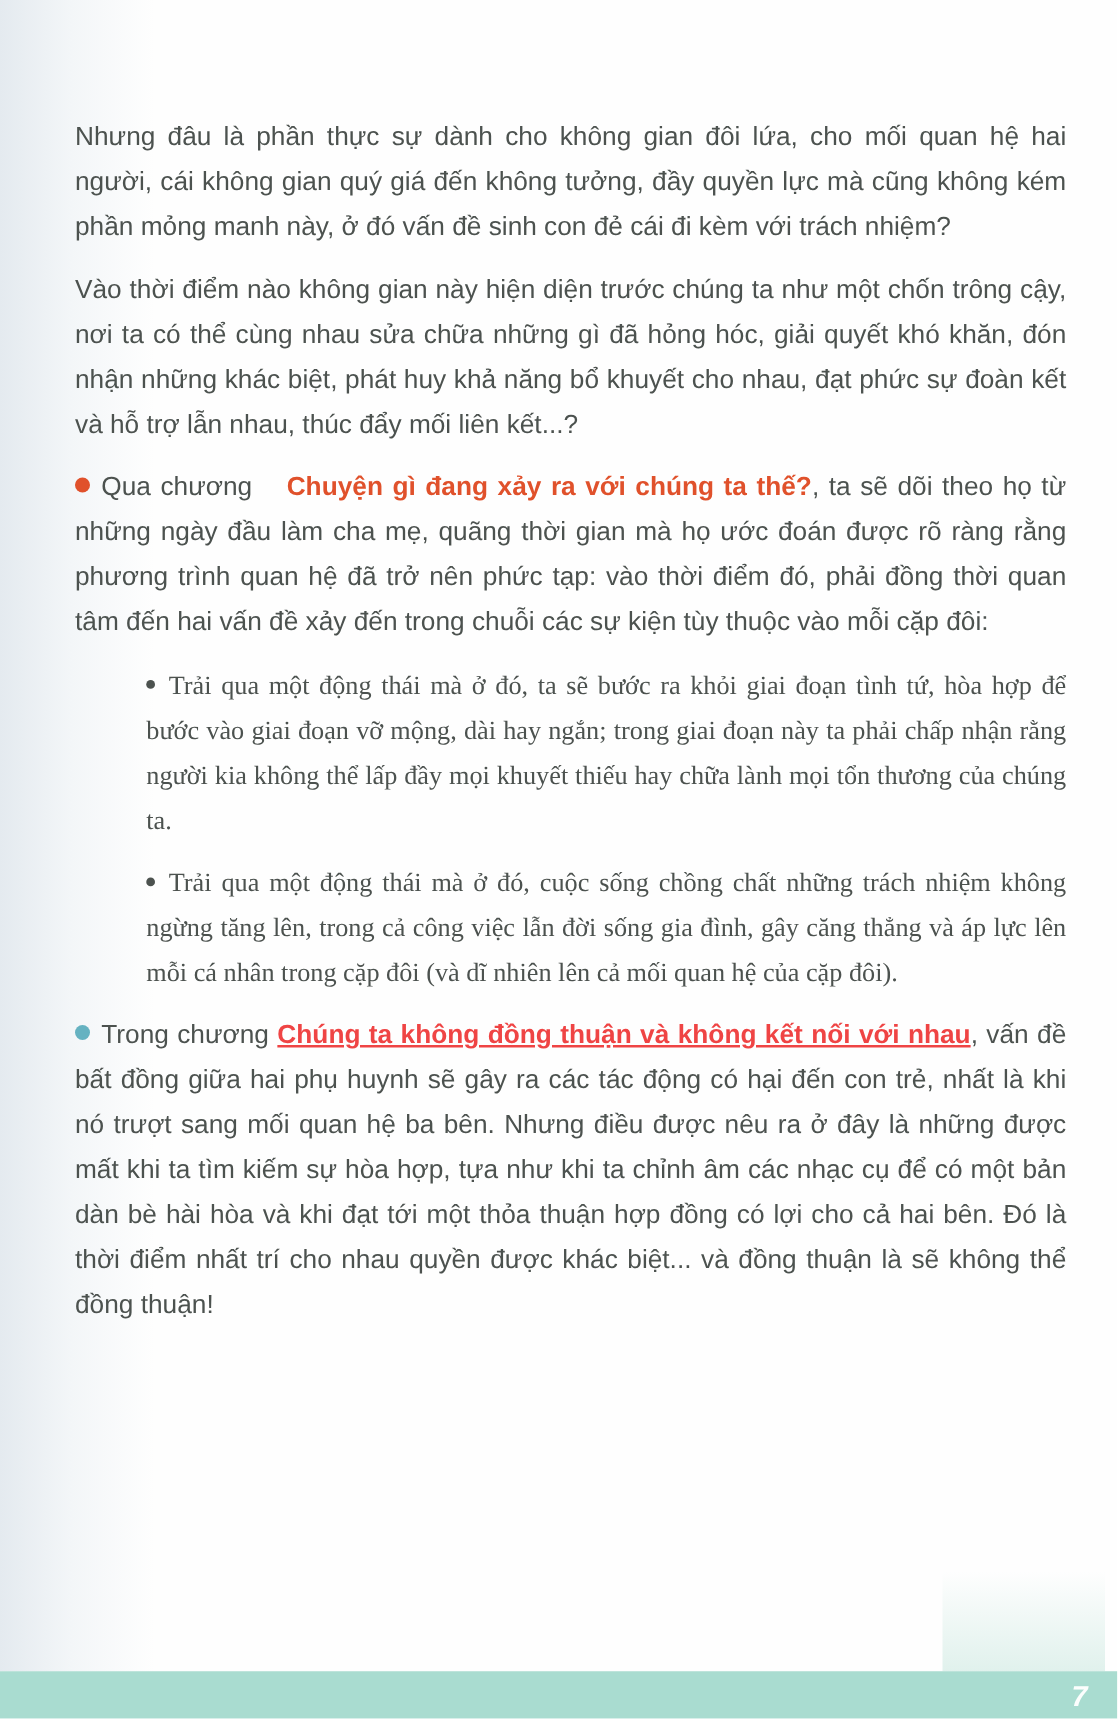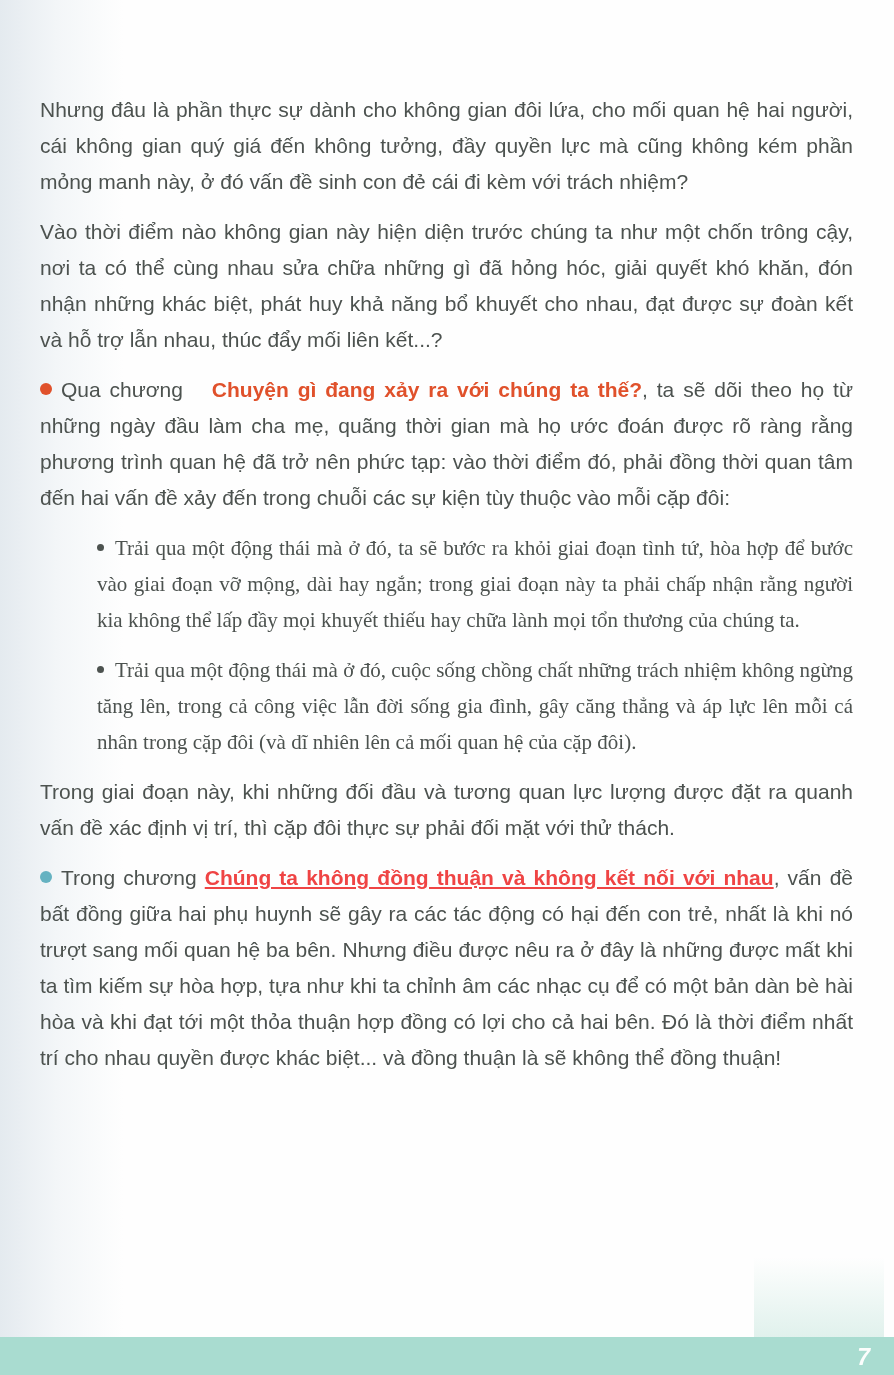--- a/index.html
+++ b/index.html
@@ -19,21 +19,21 @@
   
   .edge-left {
     position: absolute;
     left: 0; top: 0; bottom: 38px;
     width: 190px;
     background: linear-gradient(to right, #e4eaef 0%, #f3f6f8 30%, rgba(255,255,255,0) 65%);
     pointer-events: none;
   }
   .content {
     position: relative;
-    padding: 92px 41px 0 40px;
+    padding: 92px 41px 0 60px;
     font-size: 21px;
     line-height: 36px;
     text-align: justify;
   }
   .para {
     margin: 0 0 14px 0;
   }
   .para.sub {
     padding-left: 57px;
     font-family: Liberation Serif, serif;
@@ -92,30 +92,29 @@
 </style>
 </head>
 <body>
 
 <div class="page">
   <div class="edge-left"></div>
 
   <div class="content">
     <p class="para">Nhưng đâu là phần thực sự dành cho không gian đôi lứa, cho mối quan hệ hai người, cái không gian quý giá đến không tưởng, đầy quyền lực mà cũng không kém phần mỏng manh này, ở đó vấn đề sinh con đẻ cái đi kèm với trách nhiệm?</p>
 
-    <p class="para">Vào thời điểm nào không gian này hiện diện trước chúng ta như một chốn trông cậy, nơi ta có thể cùng nhau sửa chữa những gì đã hỏng hóc, giải quyết khó khăn, đón nhận những khác biệt, phát huy khả năng bổ khuyết cho nhau, đạt được sự đoàn kết và hỗ trợ lẫn nhau, thúc đẩy mối liên kết...?</p>
+    <p class="para">Vào thời điểm nào không gian này hiện diện trước chúng ta như một chốn trông cậy, nơi ta có thể cùng nhau sửa chữa những gì đã hỏng hóc, giải quyết khó khăn, đón nhận những khác biệt, phát huy khả năng bổ khuyết cho nhau, đạt phức sự đoàn kết và hỗ trợ lẫn nhau, thúc đẩy mối liên kết...?</p>
 
 
     <p class="para"><span class="dot orange"></span><span>Qua chương </span><span class="chapter-title orange-text">Chuyện gì đang xảy ra với chúng ta thế?</span><span>, ta sẽ dõi theo họ từ những ngày đầu làm cha mẹ, quãng thời gian mà họ ước đoán được rõ ràng rằng phương trình quan hệ đã trở nên phức tạp: vào thời điểm đó, phải đồng thời quan tâm đến hai vấn đề xảy đến trong chuỗi các sự kiện tùy thuộc vào mỗi cặp đôi:</span></p>
 
     <p class="para sub"><span class="dot small"></span><span>Trải qua một động thái mà ở đó, ta sẽ bước ra khỏi giai đoạn tình tứ, hòa hợp để bước vào giai đoạn vỡ mộng, dài hay ngắn; trong giai đoạn này ta phải chấp nhận rằng người kia không thể lấp đầy mọi khuyết thiếu hay chữa lành mọi tổn thương của chúng ta.</span></p>
 
     <p class="para sub"><span class="dot small"></span><span>Trải qua một động thái mà ở đó, cuộc sống chồng chất những trách nhiệm không ngừng tăng lên, trong cả công việc lẫn đời sống gia đình, gây căng thẳng và áp lực lên mỗi cá nhân trong cặp đôi (và dĩ nhiên lên cả mối quan hệ của cặp đôi).</span></p>
 
-    <p class="para">Trong giai đoạn này, khi những đối đầu và tương quan lực lượng được đặt ra quanh vấn đề xác định vị trí, thì cặp đôi thực sự phải đối mặt với thử thách.</p>
 
     <p class="para"><span class="dot teal"></span><span>Trong chương </span><span class="chapter-title teal-text">Chúng ta không đồng thuận và không kết nối với nhau</span><span>, vấn đề bất đồng giữa hai phụ huynh sẽ gây ra các tác động có hại đến con trẻ, nhất là khi nó trượt sang mối quan hệ ba bên. Nhưng điều được nêu ra ở đây là những được mất khi ta tìm kiếm sự hòa hợp, tựa như khi ta chỉnh âm các nhạc cụ để có một bản dàn bè hài hòa và khi đạt tới một thỏa thuận hợp đồng có lợi cho cả hai bên. Đó là thời điểm nhất trí cho nhau quyền được khác biệt... và đồng thuận là sẽ không thể đồng thuận!</span></p>
   </div>
 
   <div class="scan-tint"></div>
 
   <footer class="footer-bar">
     <span class="page-number">7</span>
   </footer>
 </div>

